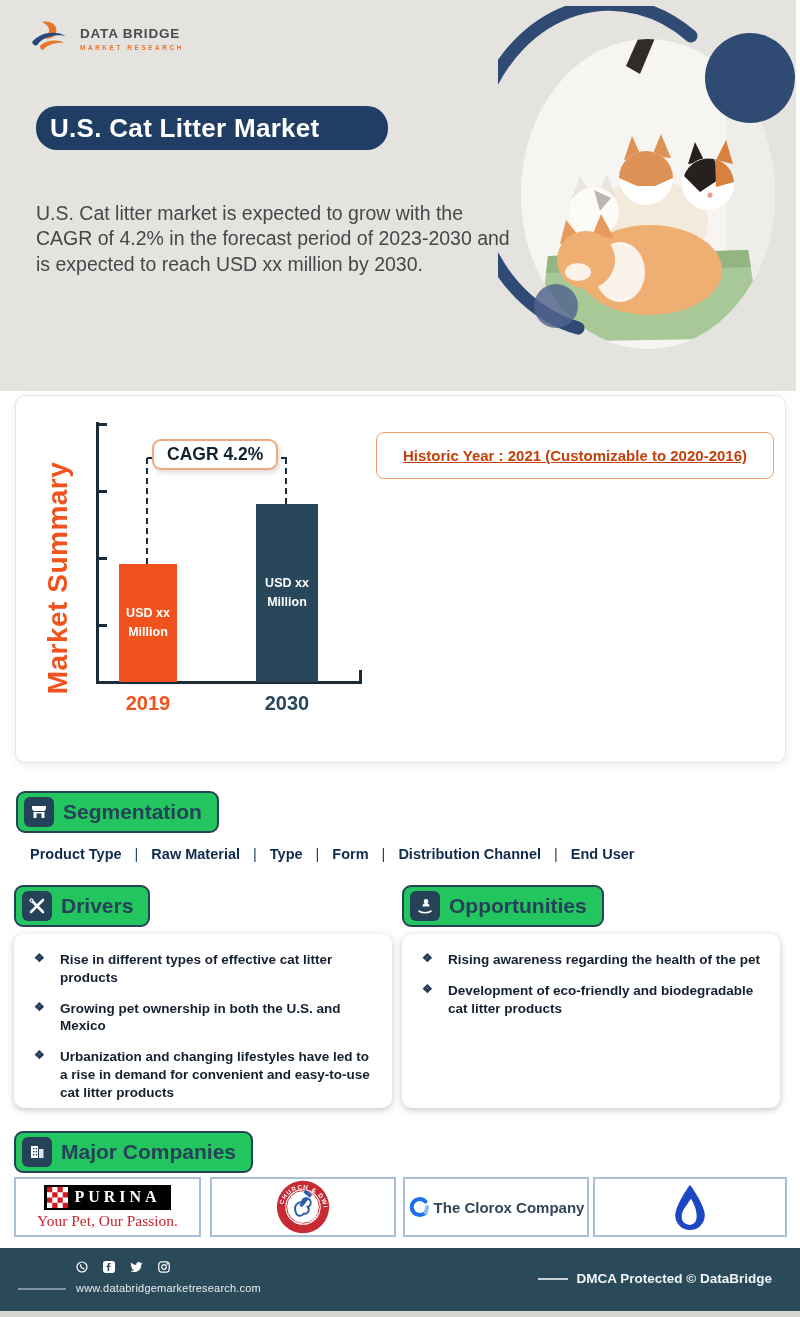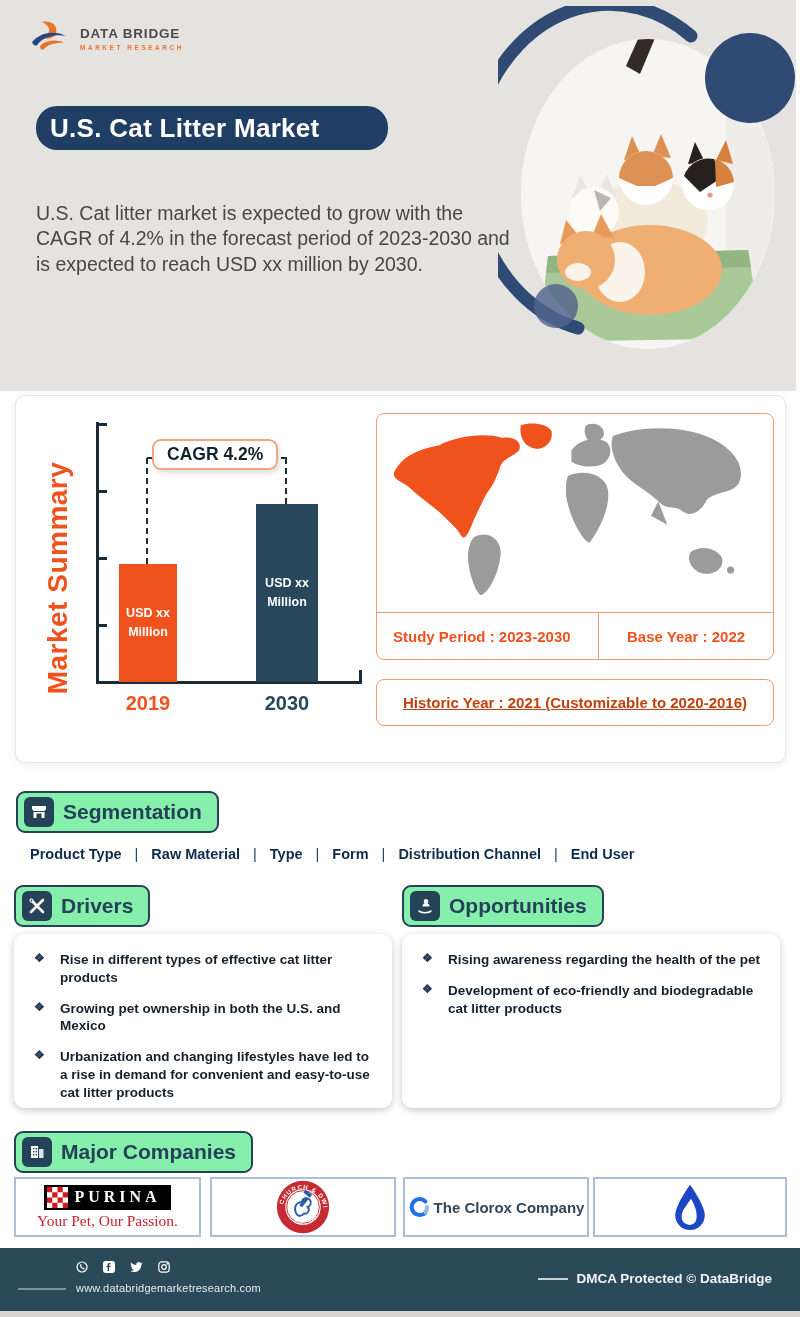--- a/index.html
+++ b/index.html
@@ -46,21 +46,21 @@
   .map-box{border:1.5px solid #F29C72;border-radius:8px;overflow:hidden;background:#fff;}
   .map-box svg{display:block;width:100%;height:198px;padding:4px 8px;box-sizing:border-box;}
   .info-row{display:flex;border-top:1.5px solid #F29C72;height:46px;}
   .info-cell{display:flex;align-items:center;font-size:15px;font-weight:600;color:#F0521E;}
   .cell-study{flex:1.18;padding-left:16px;}
   .cell-base{flex:1;justify-content:center;border-left:1.5px solid #F29C72;}
   .historic-box{margin-top:19px;border:1.5px solid #F29C72;border-radius:8px;height:45px;display:flex;
                 align-items:center;justify-content:center;font-size:15px;font-weight:600;color:#c2410c;text-decoration:underline;}
 
   
-  .sec-head{position:absolute;display:inline-flex;align-items:center;gap:9px;background:#86efac;
+  .sec-head{position:absolute;display:inline-flex;align-items:center;gap:9px;background:#22c55e;
             border:2px solid #254258;border-radius:9px;padding:4px 15px 4px 6px;}
   .sec-icon{width:30px;height:30px;border-radius:6px;background:#254258;display:flex;
             align-items:center;justify-content:center;flex:none;}
   .sec-label{font-size:21px;font-weight:700;color:#254258;white-space:nowrap;}
   .seg-head{left:16px;top:791px;}
   .drv-head{left:14px;top:885px;}
   .opp-head{left:402px;top:885px;}
   .cmp-head{left:14px;top:1131px;}
 
   .seg-row{position:absolute;left:30px;top:846px;width:740px;font-size:14.5px;font-weight:700;color:#0F2C4E;}
@@ -186,38 +186,20 @@
         <span>USD xx Million</span>
       </div>
       <div class="bar bar-2030">
         <span>USD xx Million</span>
       </div>
       <div class="x-label x-2023">2019</div>
       <div class="x-label x-2030">2030</div>
     </div>
 
     <div class="geo">
-      <div class="map-box">
-        <svg viewBox="0 0 420 210" preserveAspectRatio="xMidYMid meet">
-          <path d="M10,60 C20,40 40,34 60,30 C80,20 110,16 130,22 C145,20 152,28 148,36 C140,44 132,44 128,52 C124,64 120,74 112,84 C106,96 100,108 96,118 C92,128 88,136 84,130 C80,122 70,114 60,104 C48,94 34,84 26,76 C18,70 8,68 10,60 Z" fill="#F0521E"></path>
-          <path d="M150,8 C162,4 178,6 184,14 C186,24 180,32 170,34 C158,34 148,26 150,8 Z" fill="#F0521E"></path>
-          <path d="M98,132 C112,124 128,132 128,150 C126,170 116,192 106,196 C98,190 90,162 92,148 C93,140 95,136 98,132 Z" fill="#9B9B9B"></path>
-          <path d="M206,36 C214,24 232,20 244,26 C252,32 250,44 242,50 C232,56 214,54 206,48 Z" fill="#9B9B9B"></path>
-          <path d="M222,8 C232,4 242,8 242,18 C240,26 230,28 224,24 C220,18 220,12 222,8 Z" fill="#9B9B9B"></path>
-          <path d="M202,64 C220,56 242,62 246,78 C250,96 238,122 226,138 C216,134 202,104 200,84 C200,76 200,70 202,64 Z" fill="#9B9B9B"></path>
-          <path d="M252,20 C280,8 330,8 360,22 C385,34 398,52 392,70 C386,84 368,80 356,90 C350,102 340,110 330,104 C322,96 312,102 304,94 C294,82 270,72 260,56 C252,44 248,30 252,20 Z" fill="#9B9B9B"></path>
-          <path d="M302,92 L312,118 L294,108 Z" fill="#9B9B9B"></path>
-          <path d="M338,148 C350,140 366,144 372,154 C376,164 366,174 352,172 C340,170 332,156 338,148 Z" fill="#9B9B9B"></path>
-          <circle cx="382" cy="168" r="4" fill="#9B9B9B"></circle>
-        </svg>
-        <div class="info-row">
-          <div class="info-cell cell-study">Study Period : 2023-2030</div>
-          <div class="info-cell cell-base">Base Year : 2022</div>
-        </div>
-      </div>
       <div class="historic-box">Historic Year : 2021 (Customizable to 2020-2016)</div>
     </div>
   </div>
 
   <div class="sec-head seg-head">
     <span class="sec-icon">
       <svg width="18" height="18" viewBox="0 0 18 18">
           <path d="M2,3 h14 v3 l-1.5,2 h-11 L2,6 Z" fill="#fff"></path>
           <path d="M3.5,9 h11 v6 h-11 Z" fill="#fff"></path>
           <rect x="6.5" y="10.5" width="5" height="4.5" fill="#254258"></rect>

